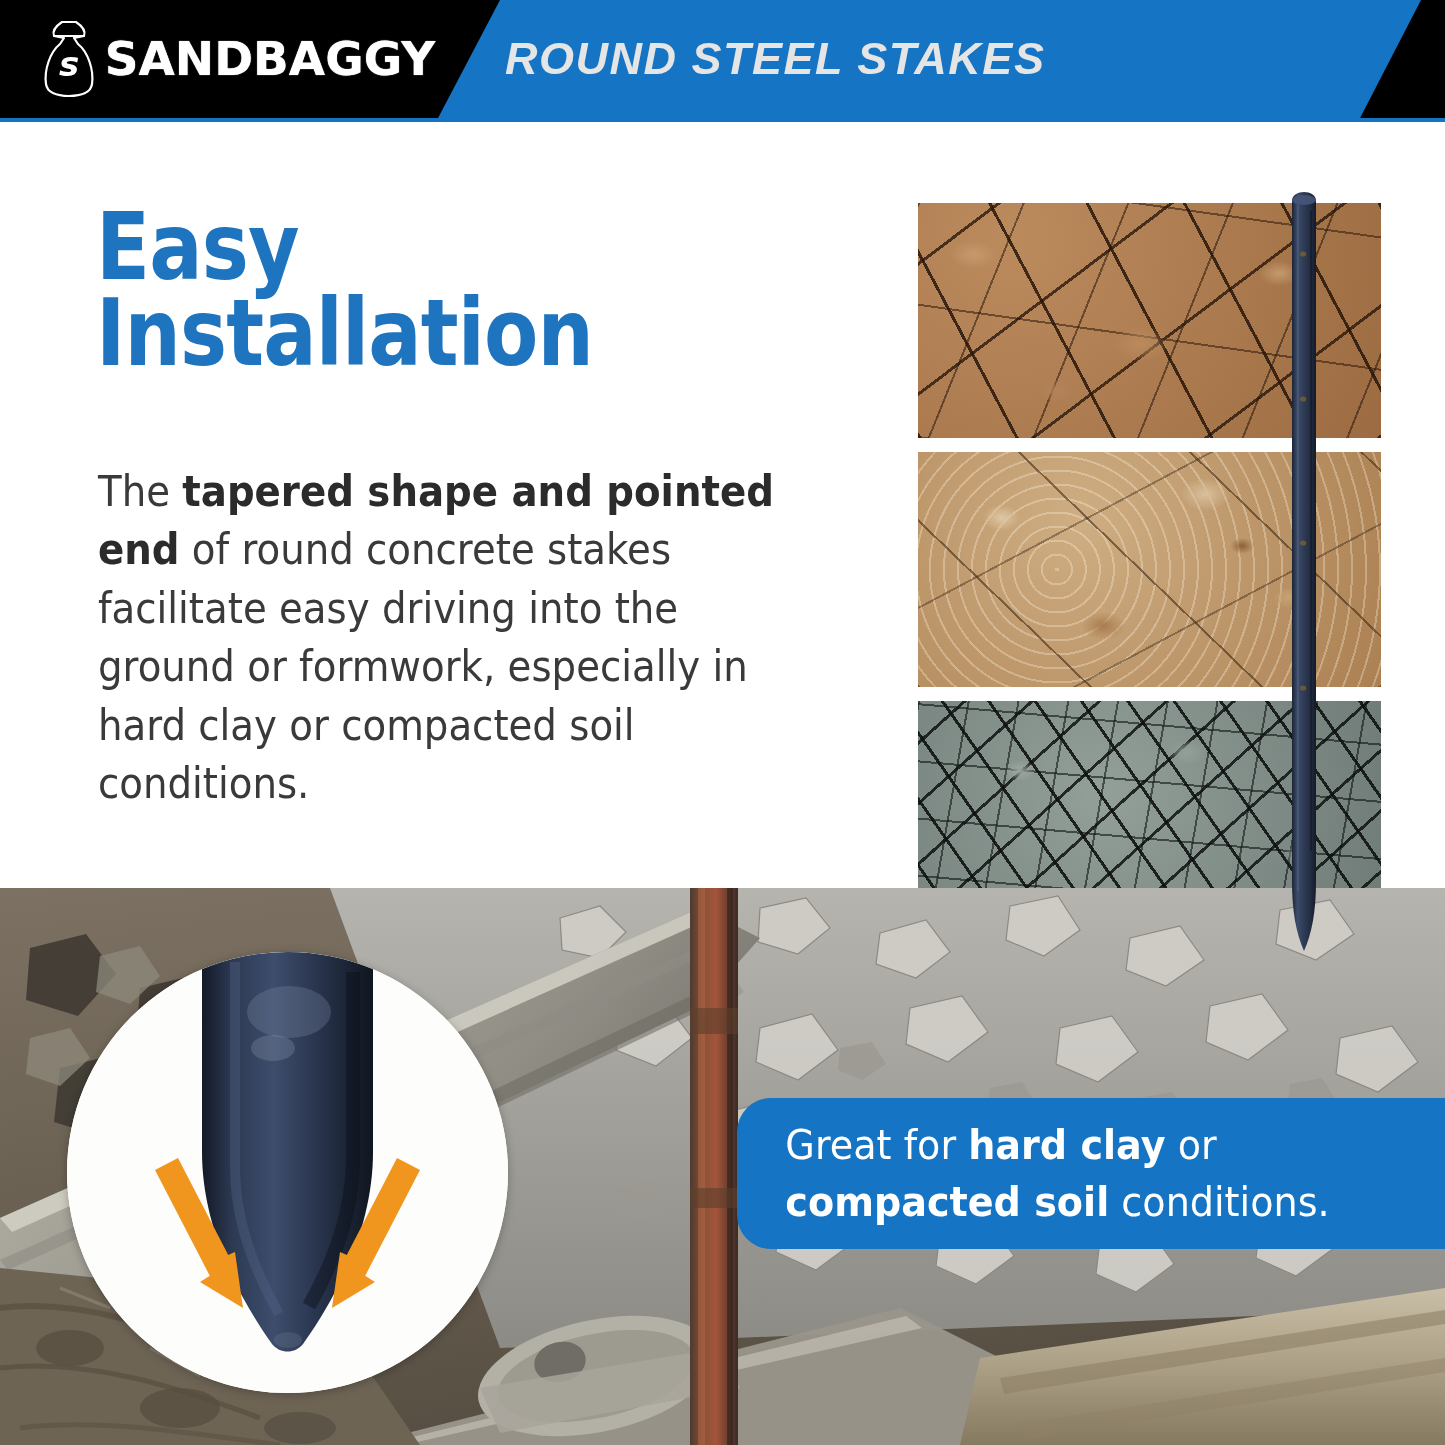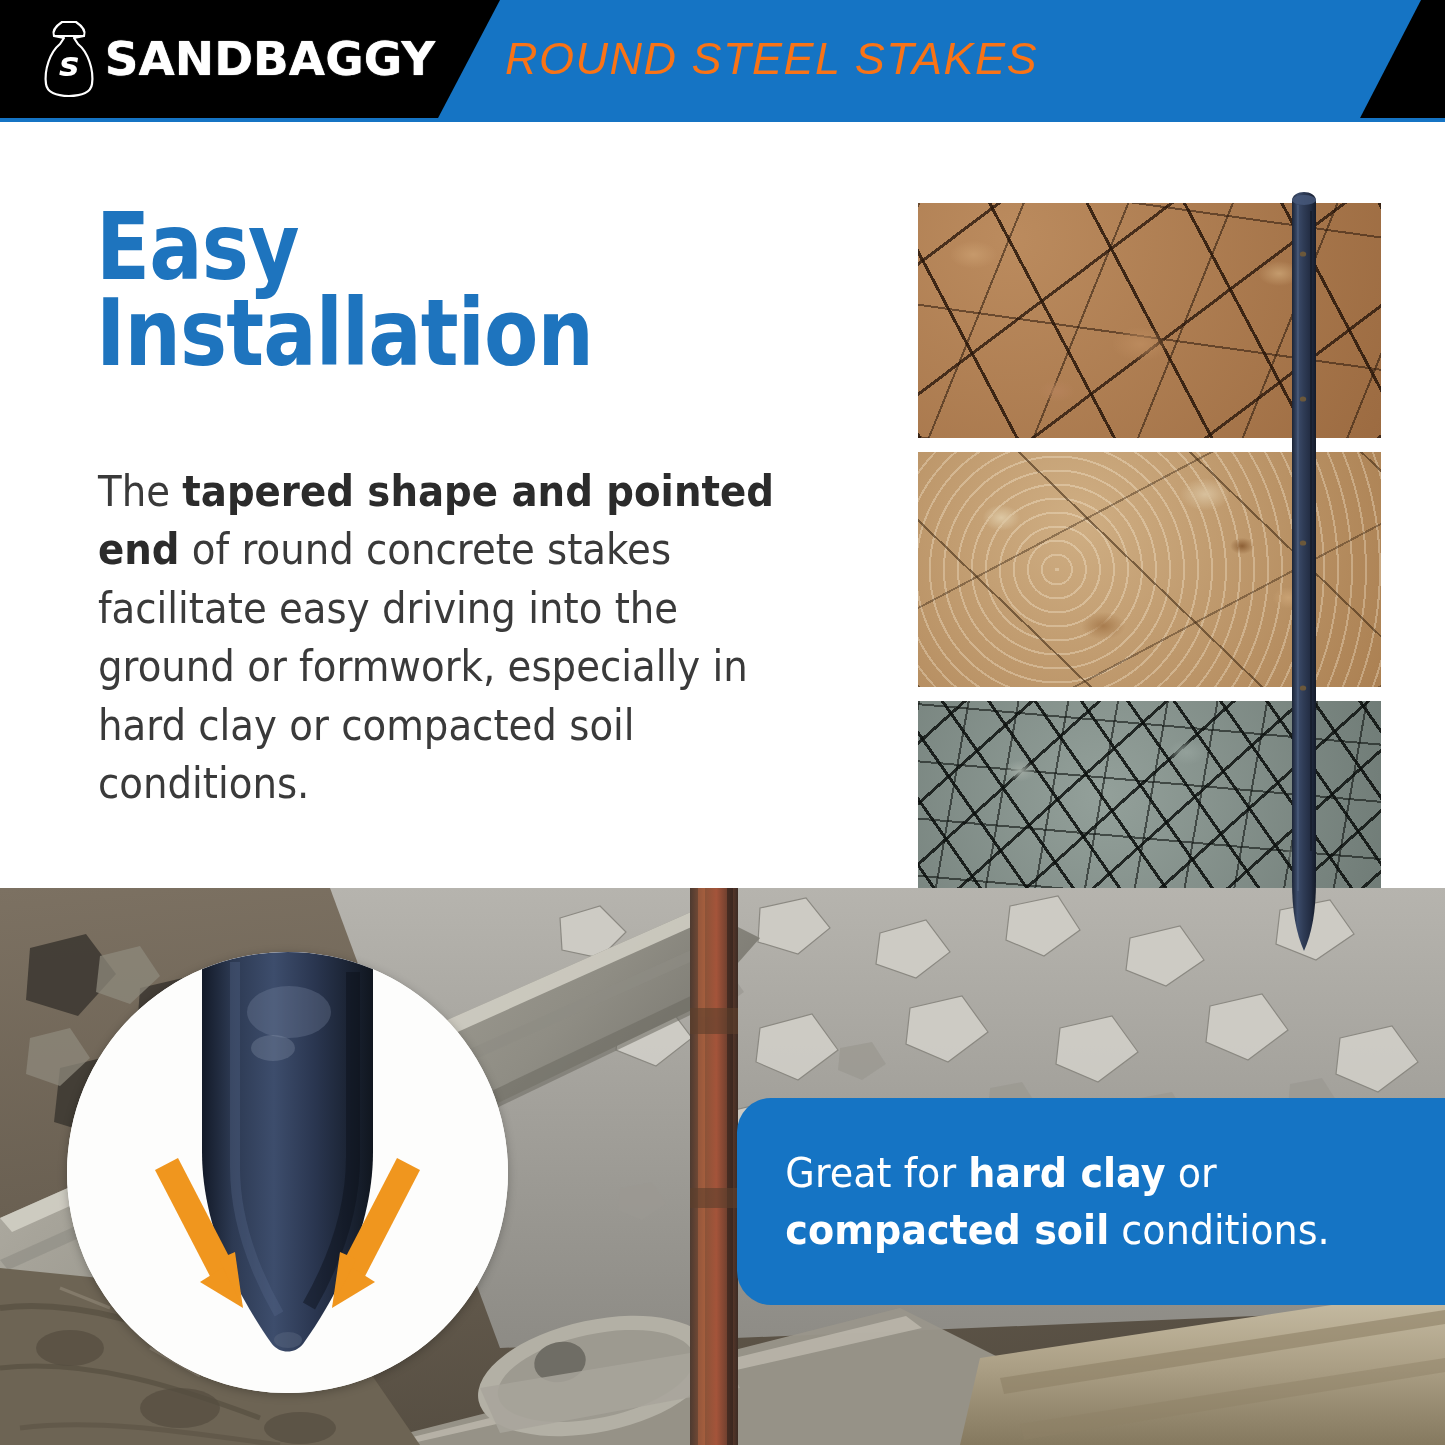--- a/index.html
+++ b/index.html
@@ -10,22 +10,22 @@
   .header{position:absolute;left:0;top:0;width:1445px;height:120px;background:#000;overflow:hidden;}
   .header-blue{position:absolute;left:0;top:0;width:1445px;height:120px;
        background:#1574C4;
        clip-path:polygon(500px 0, 1421px 0, 1359px 120px, 437px 120px);}
   .header-underline{position:absolute;left:0;top:118px;width:1445px;height:4px;background:#1574C4;}
   .logo-wrap{position:absolute;left:40px;top:18px;display:flex;align-items:center;gap:10px;}
   .bag-icon{width:58px;height:82px;display:block;}
   .brand{color:#fff;font-weight:bold;font-size:46px;letter-spacing:0px;
          font-family:"DejaVu Sans",sans-serif;transform:scaleX(1.02);
          text-shadow:0 0 1px #fff;}
-  .header-title{position:absolute;left:505px;top:33px;color:#f97316;font-size:45px;
-      font-style:italic;font-weight:normal;letter-spacing:1.5px;
+  .header-title{position:absolute;left:505px;top:33px;color:#e5e5e5;font-size:45px;
+      font-style:italic;font-weight:bold;letter-spacing:1.5px;
       font-family:"Liberation Sans",sans-serif;}
 
   
   .white-panel{position:absolute;left:0;top:122px;width:1445px;height:766px;background:#fff;}
 
   .headline{position:absolute;left:96px;top:205px;width:760px;
        color:#1E74BE;font-weight:bold;font-size:92px;line-height:0.93;
        letter-spacing:-1px;font-family:"DejaVu Sans",sans-serif;
        transform:scaleX(0.86);transform-origin:left top;}
   .body-copy{position:absolute;left:98px;top:462px;width:800px;
@@ -89,21 +89,21 @@
 
   
   .bottom-photo{position:absolute;left:0;top:888px;width:1445px;height:557px;overflow:hidden;
      background:#6e6a60;}
 
   
   .circle-inset{position:absolute;left:67px;top:952px;width:441px;height:441px;border-radius:50%;
      background:#fdfdfc;overflow:hidden;z-index:8;box-shadow:0 2px 10px rgba(0,0,0,0.25);}
 
   
-  .callout{position:absolute;left:737px;top:1098px;width:708px;height:207px;
+  .callout{position:absolute;left:737px;top:1098px;width:708px;height:151px;
      background:#1574C4;border-radius:34px 0 0 34px;z-index:9;
      display:flex;align-items:center;}
   .callout-text{color:#fff;font-size:41px;line-height:1.38;padding-left:52px;padding-right:24px;
      font-family:"DejaVu Sans",sans-serif;transform:scaleX(0.93);transform-origin:left center;}
   .callout-text b{font-weight:bold;}
 </style>
 </head>
 <body>
 
 <div id="stage">

